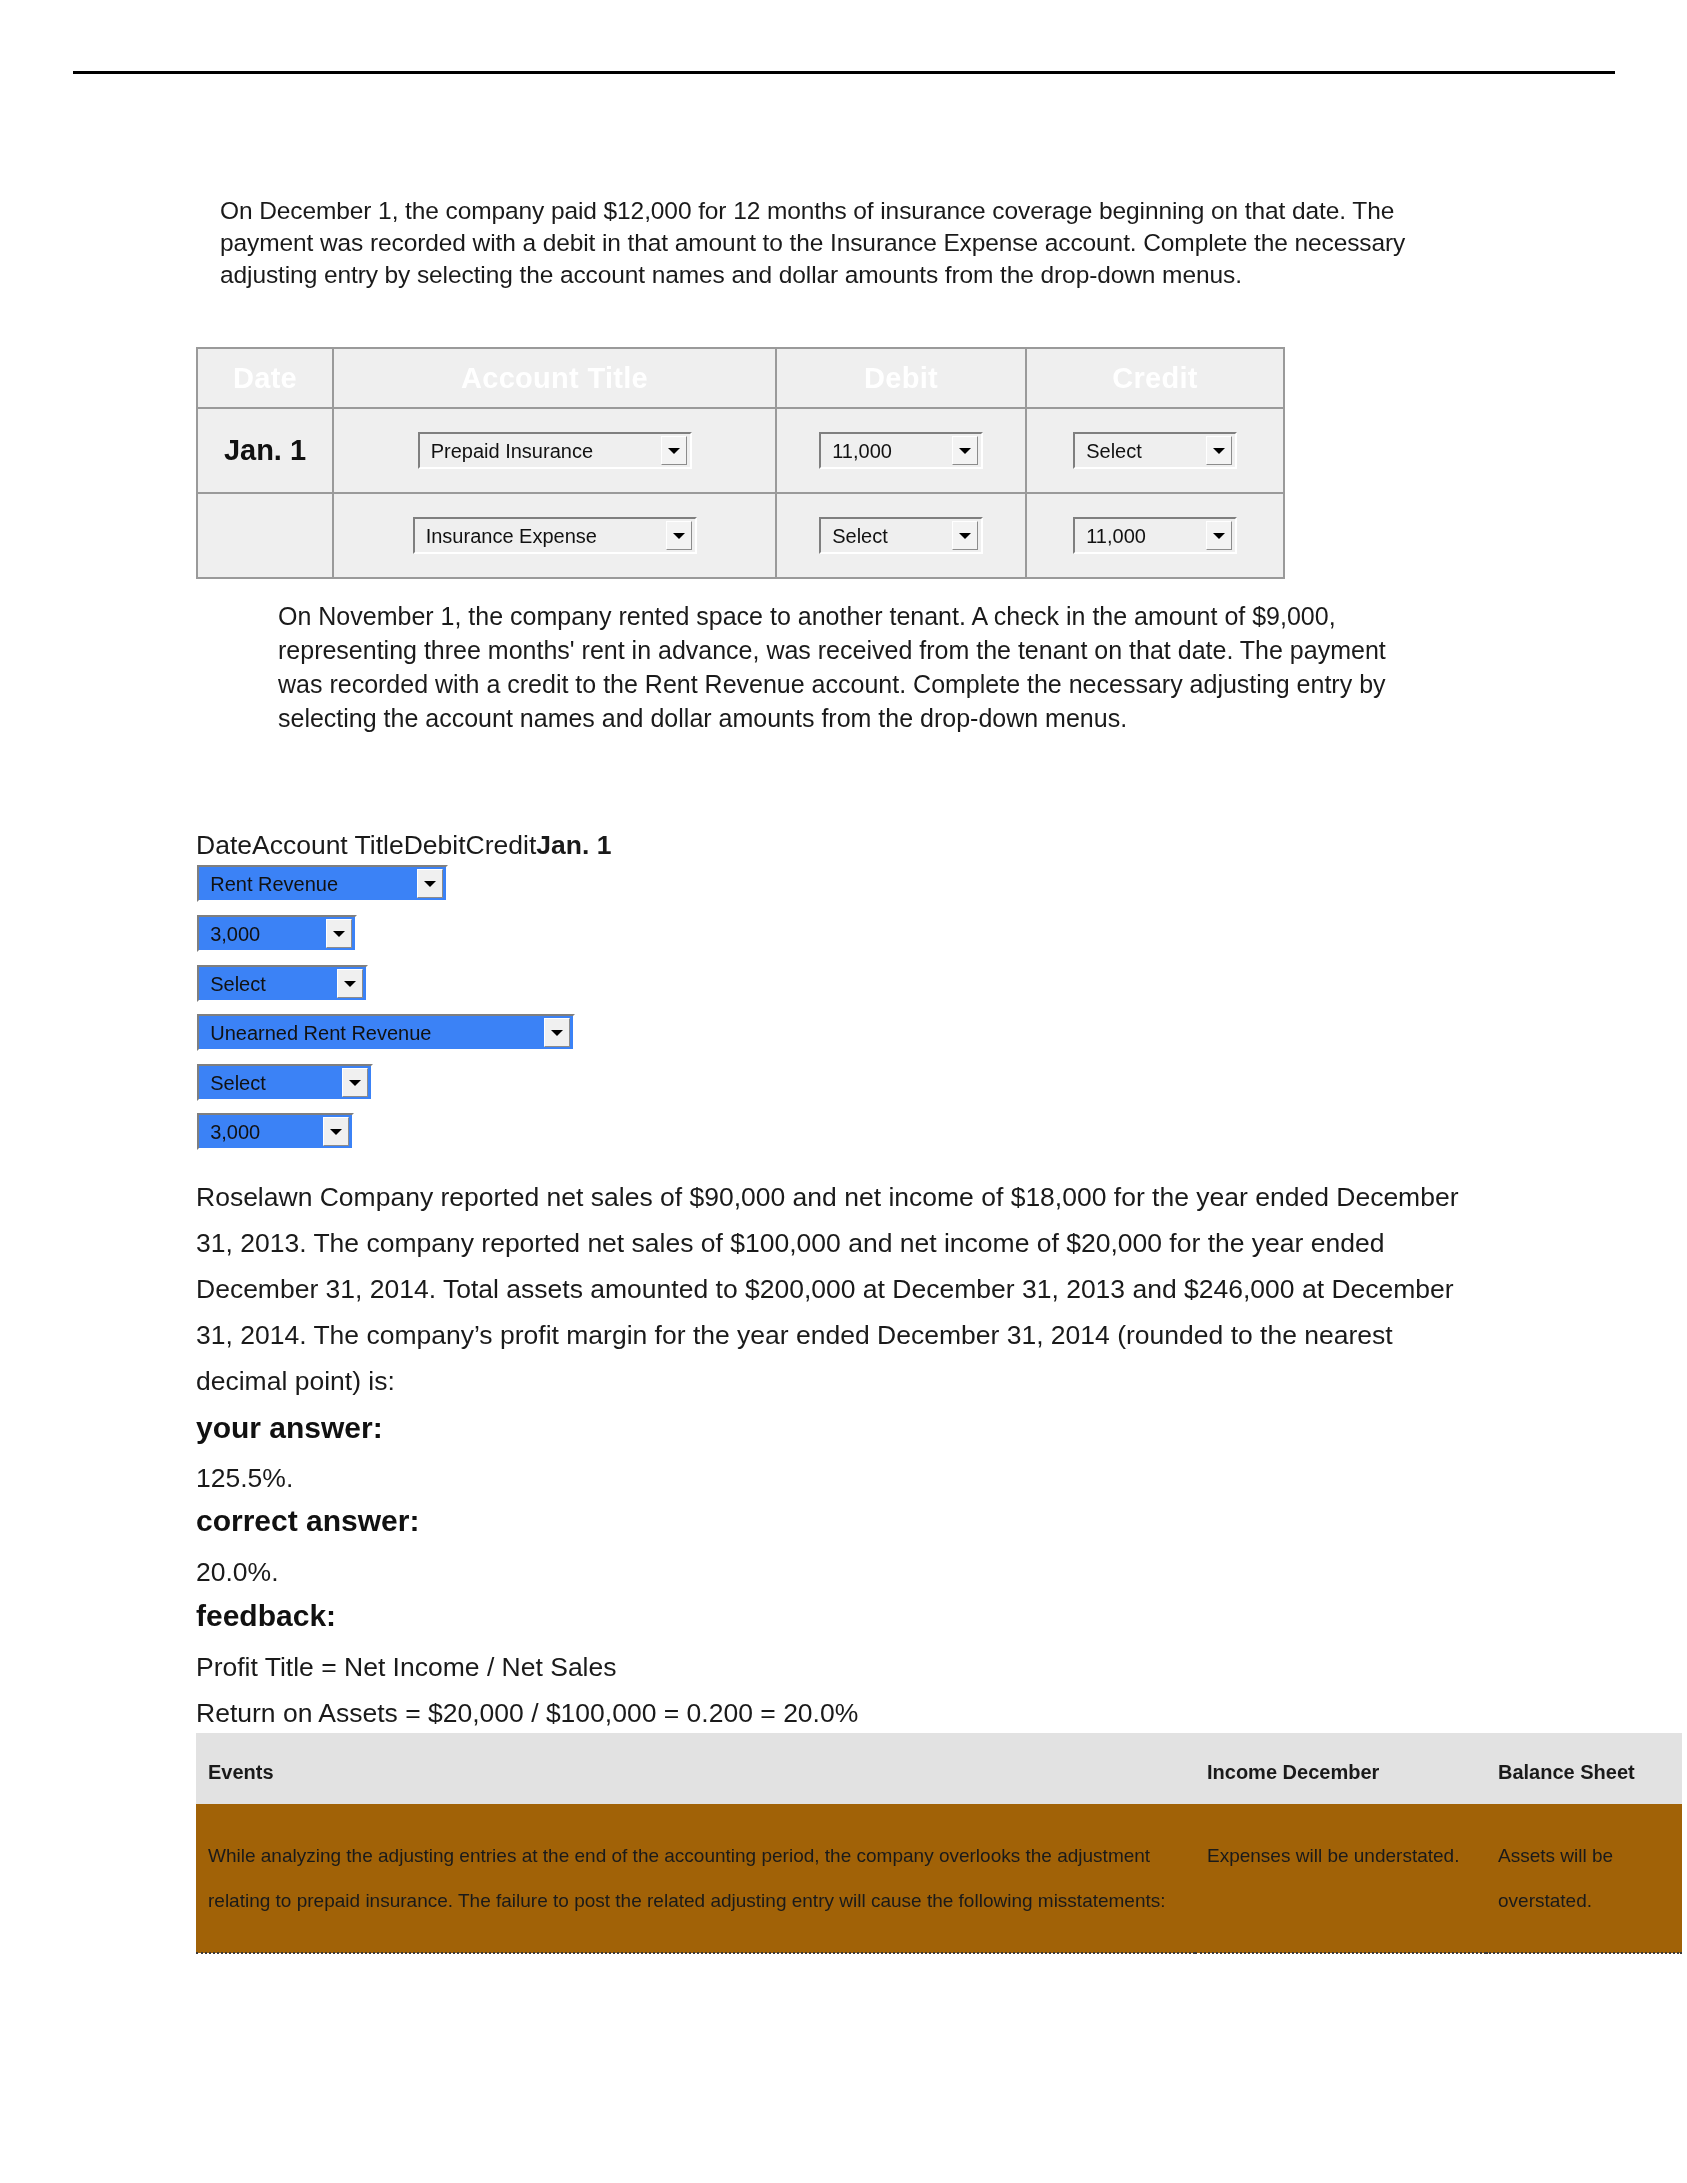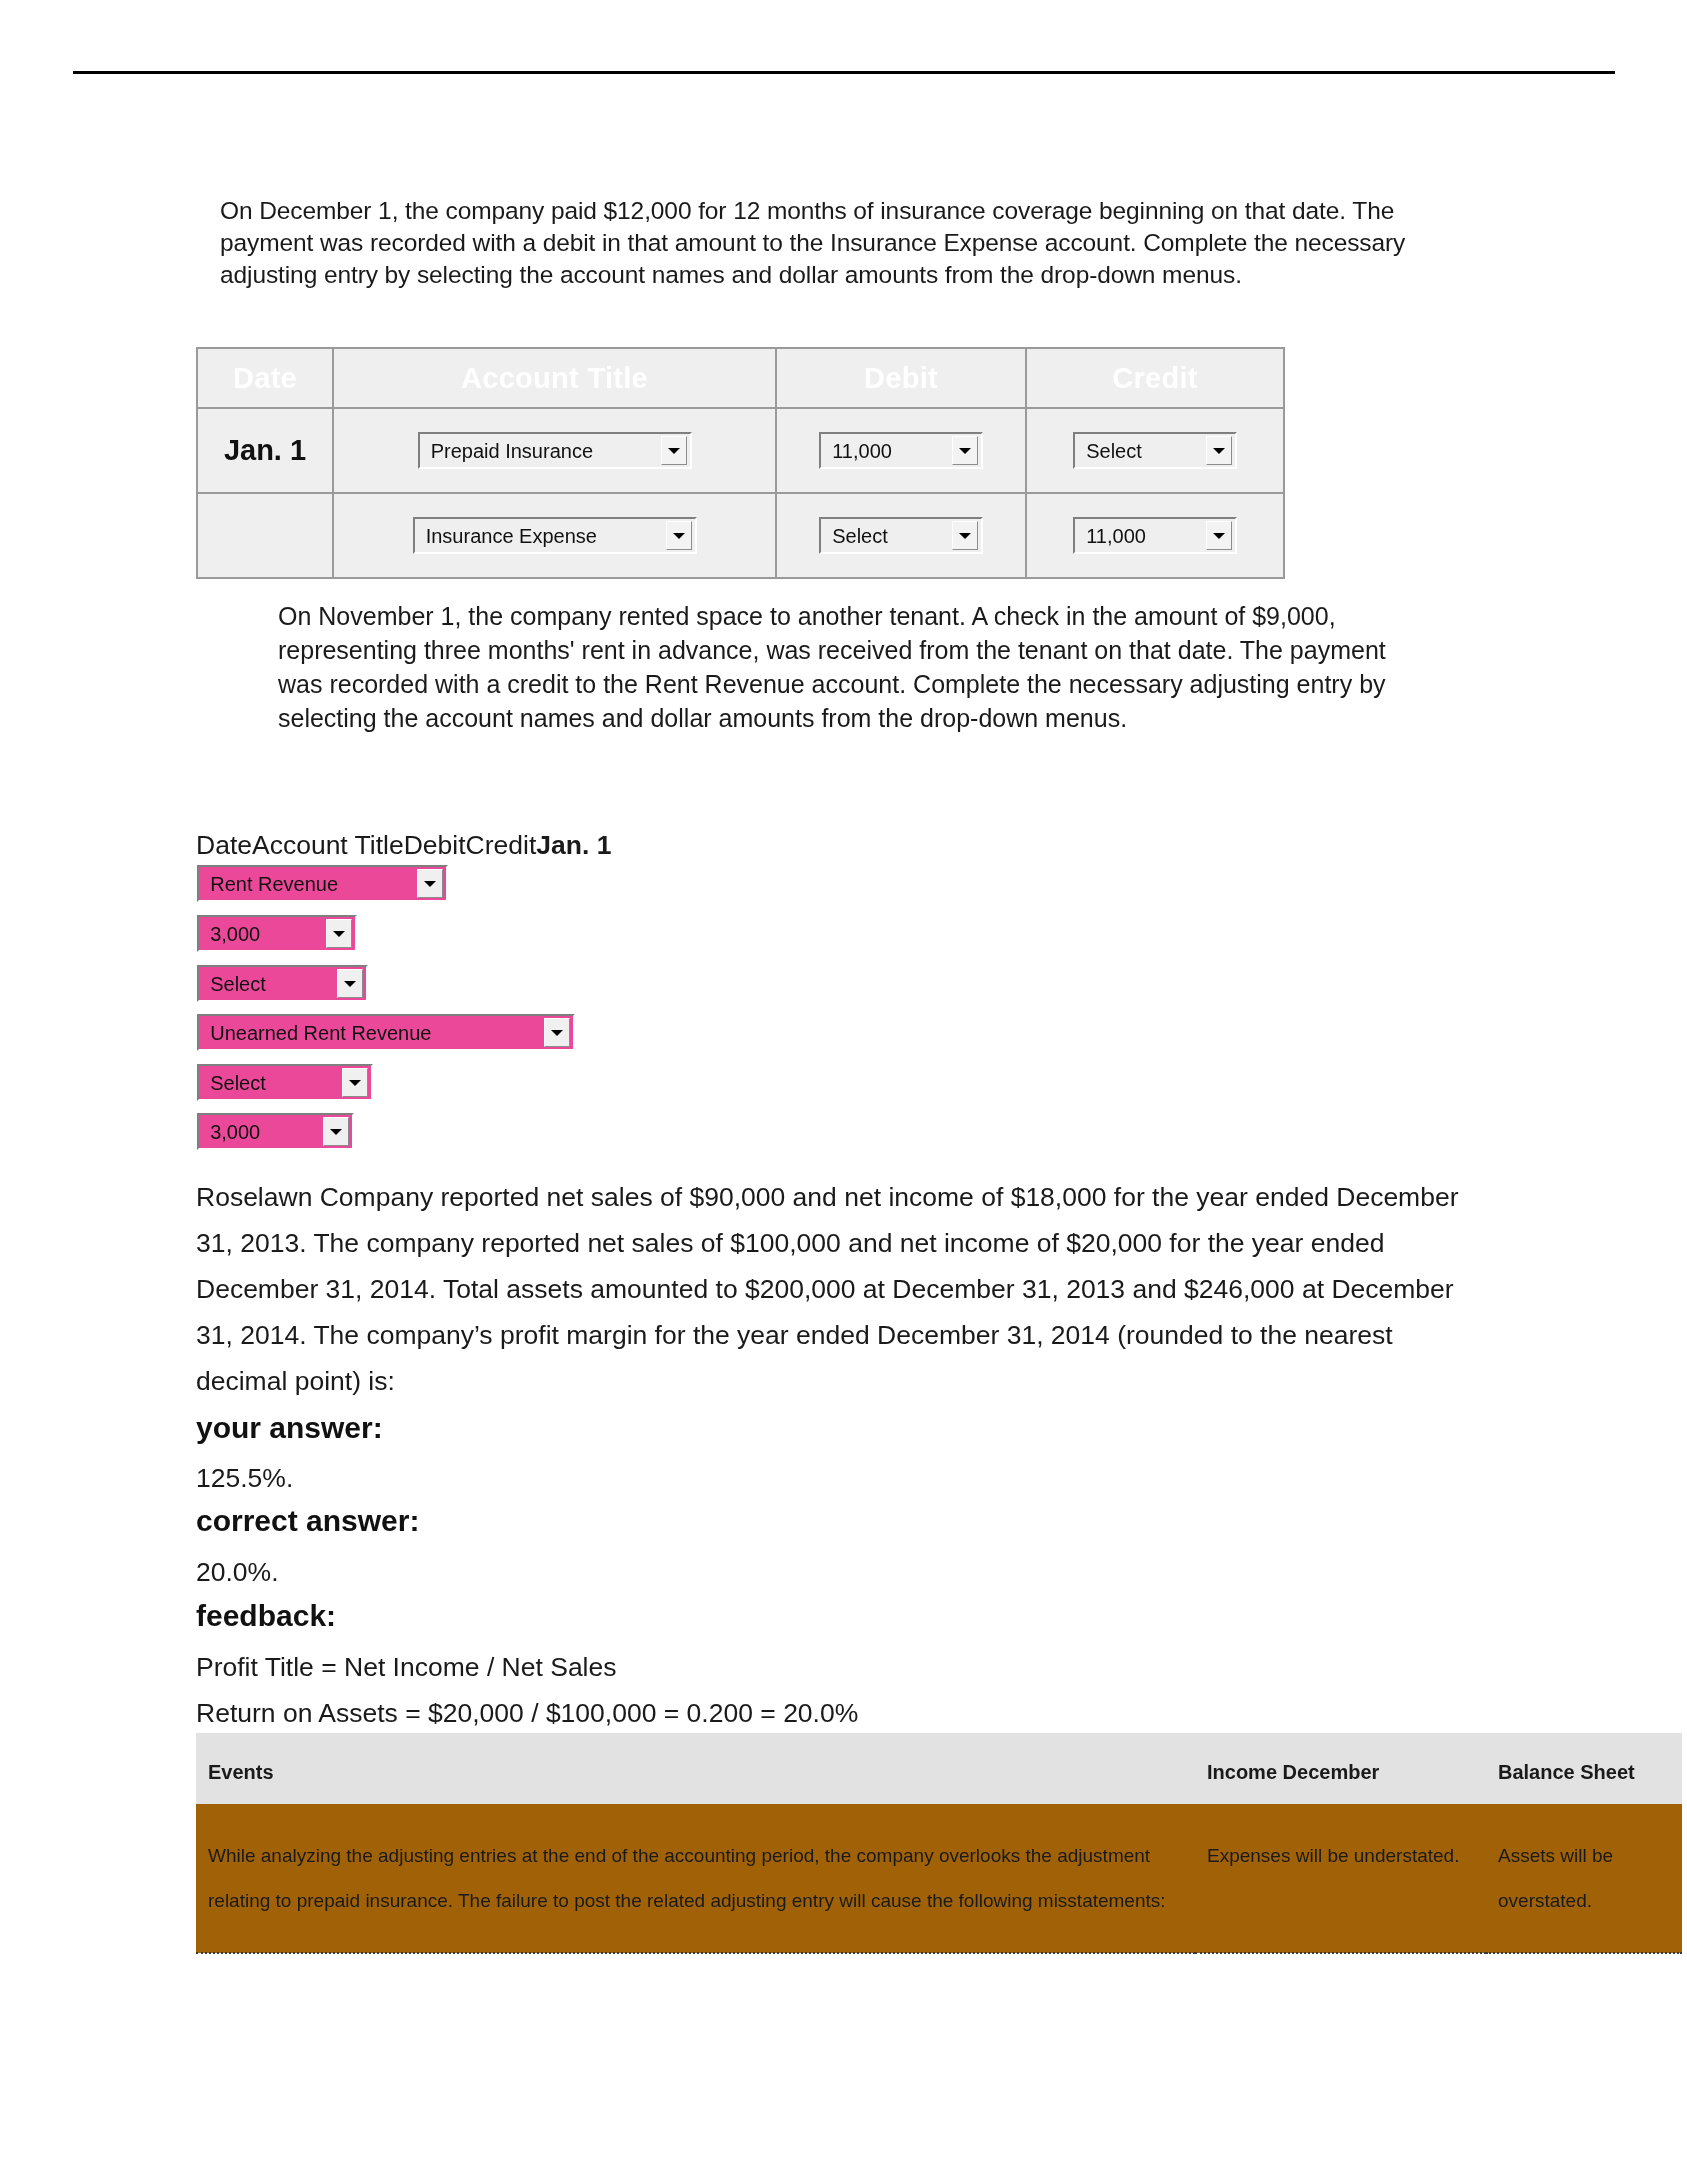--- a/index.html
+++ b/index.html
@@ -137,21 +137,21 @@
     width: 0; height: 0;
     border-left: 6px solid transparent;
     border-right: 6px solid transparent;
     border-top: 6px solid #000000;
   }
   
   .cell-sel-wrap { text-align: center; }
   .sel.in-table { background: #efefef; }
 
   
-  .sel.white { background: #ec4899; }
+  .sel.white { background: #3b82f6; }
   .sel.white .sel-arrow { background: #f0f0f0; }
 
   
   #inline-header {
     position: absolute;
     left: 196px;
     top: 832px;
     font-size: 26.5px;
     line-height: 1;
     color: #1a1a1a;

